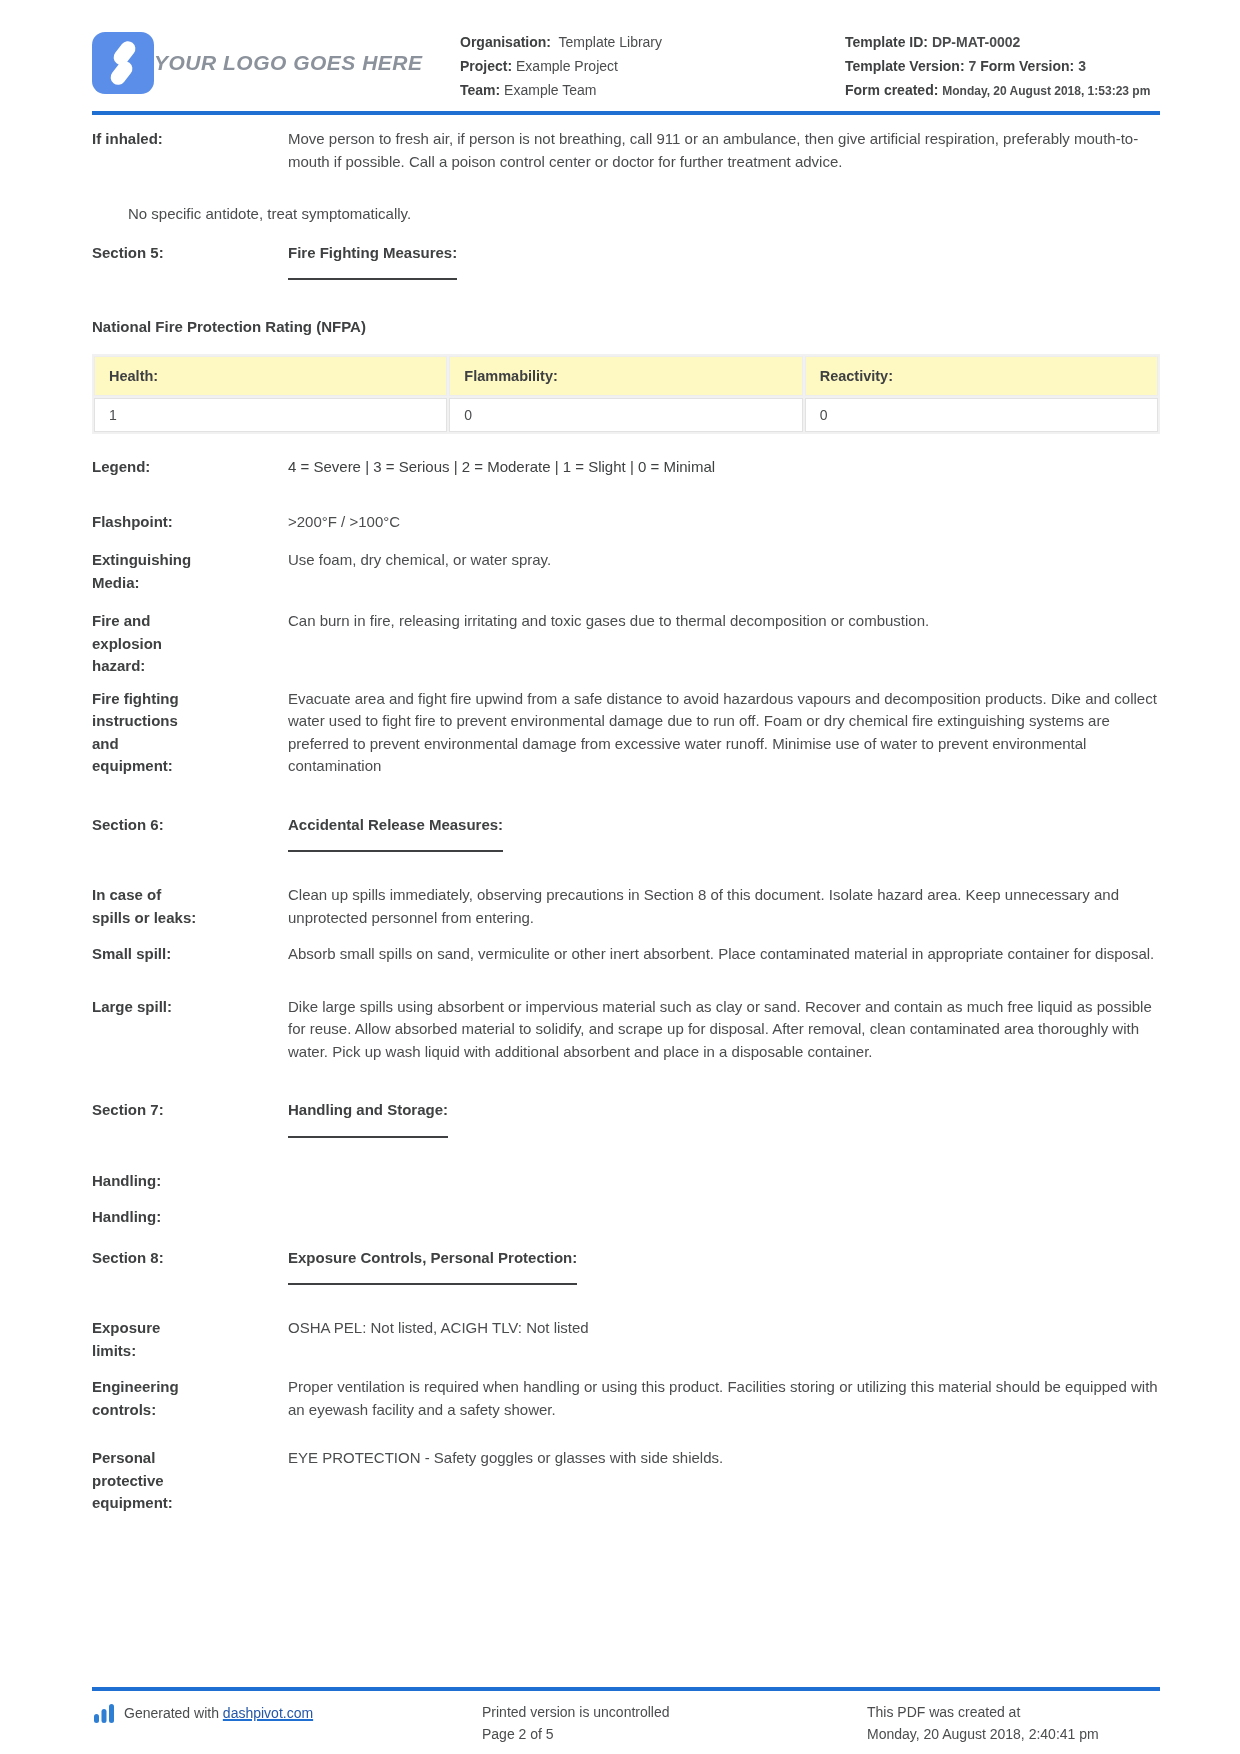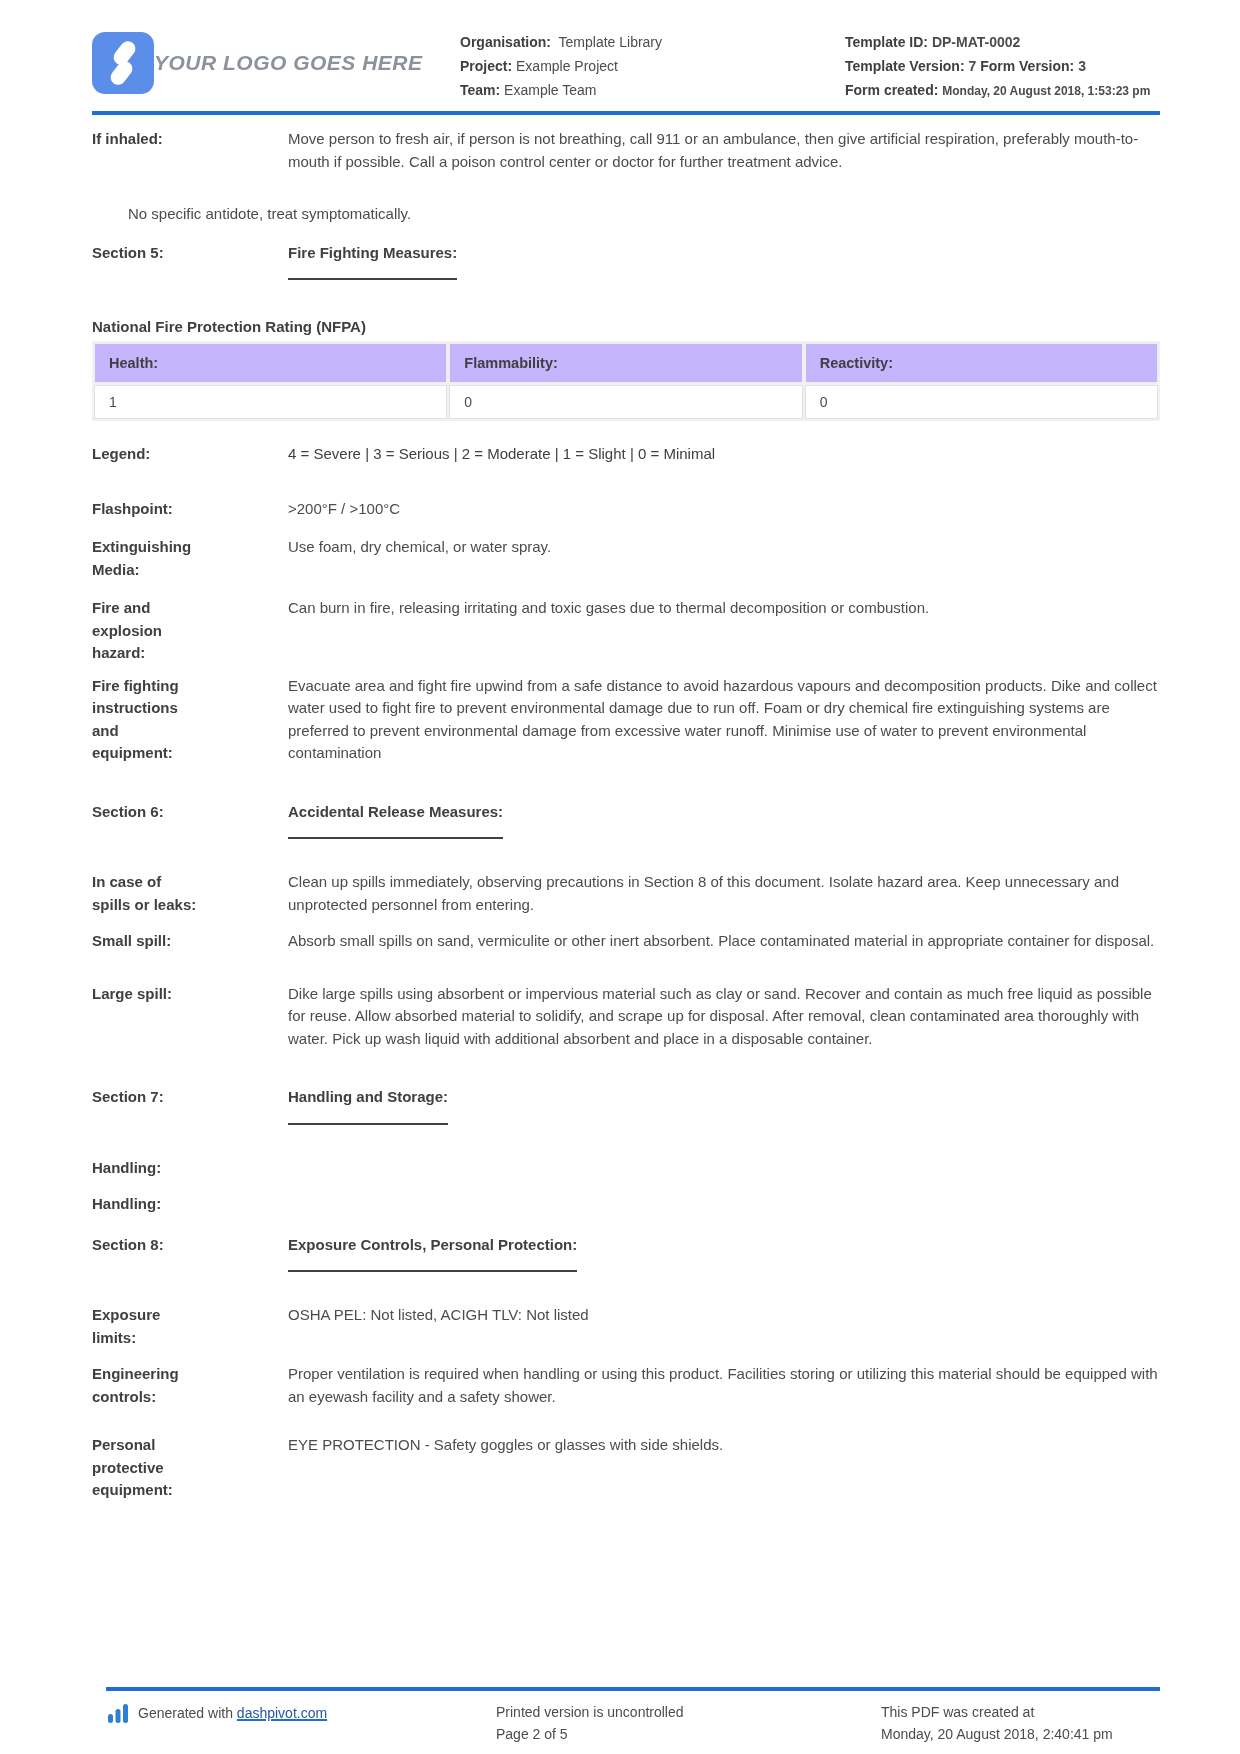--- a/index.html
+++ b/index.html
@@ -22,34 +22,34 @@
   
   .row { display:flex; align-items:flex-start; font-size:15px; line-height:1.5; }
   .lbl { flex:0 0 160px; font-weight:700; color:#3f4041; white-space:pre-line; }
   .val { flex:1; padding-left:36px; color:#4b4c4e; }
   .val p + p { margin-top:21px; }
   .sec-title { display:inline-block; font-weight:700; color:#3f4041;
                border-bottom:2px solid #3f4041; padding-bottom:14px; }
   .bold-val { font-weight:400; color:#3f4041; }
 
   .mb30{margin-bottom:30px}.mb16{margin-bottom:16px}.mb38{margin-bottom:38px}
-  .mb8{margin-bottom:6px}.mb22{margin-bottom:22px}.mb32{margin-bottom:32px}
+  .mb8{margin-bottom:19px}.mb22{margin-bottom:22px}.mb32{margin-bottom:32px}
   .mb10{margin-bottom:10px}.mb36{margin-bottom:36px}.mb14{margin-bottom:14px}
   .mb18{margin-bottom:18px}.mb26{margin-bottom:26px}
 
   
   .nfpa-heading { font-weight:700; color:#3f4041; font-size:15px; }
   table.nfpa { width:100%; border-collapse:separate; border-spacing:2px; background:#f1f1f1; }
-  table.nfpa th { background:#c4b5fd; text-align:left; font-size:14.5px; font-weight:700;
+  table.nfpa th { background:#fef9c3; text-align:left; font-size:14.5px; font-weight:700;
                   color:#3f4041; padding:11px 14px; border:1px solid #ededed; width:33.33%; }
   table.nfpa td { background:#ffffff; font-size:14px; color:#4b4c4e;
                   padding:8px 14px; border:1px solid #e2e2e2; }
 
   
-  .ftr { position:absolute; left:106px; right:80px; top:1687px; }
+  .ftr { position:absolute; left:92px; right:80px; top:1687px; }
   .ftr-bar { height:4px; background:#1e6fd1; margin-bottom:10px; }
   .ftr-cols { display:flex; align-items:flex-start; font-size:14px; line-height:1.6; color:#4b4c4e; }
   .ftr-col1 { flex:0 0 390px; display:flex; align-items:center; gap:8px; }
   .ftr-col2 { flex:0 0 385px; }
   .ftr-col3 { flex:1; }
   .ftr a { color:#2456a8; text-decoration:underline; text-decoration-color:#1e6fd1; text-decoration-thickness:2px; }
 </style>
 </head>
 <body>
 

